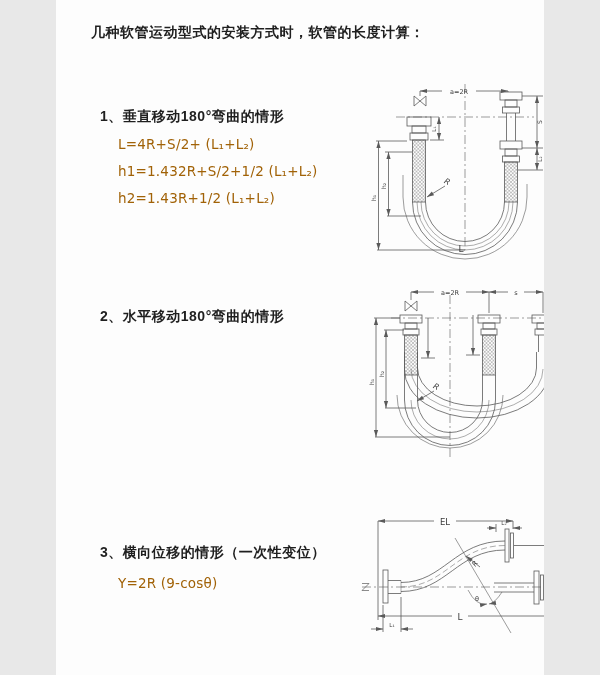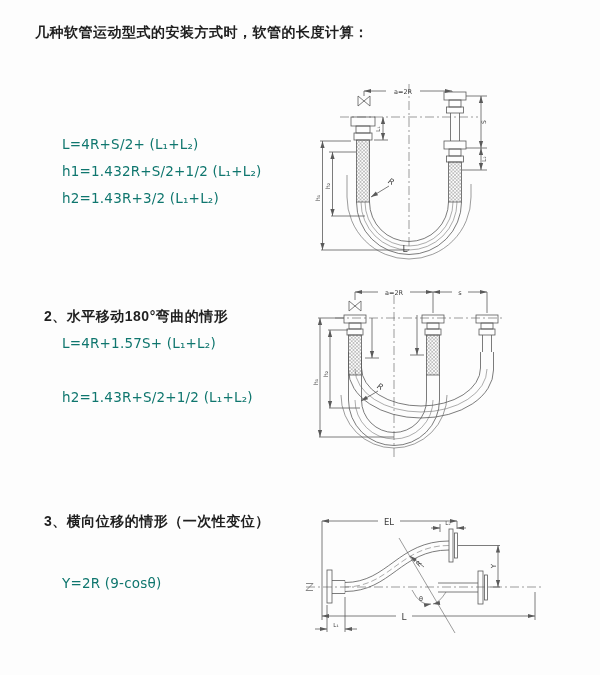--- a/index.html
+++ b/index.html
@@ -1,42 +1,41 @@
 <!DOCTYPE html>
 <html><head>
 <meta charset="utf-8">
 <style>
   html,body{margin:0;padding:0;background:#e8e8e8;}
   .page{
-    position:relative;width:600px;height:675px;background:#fdfdfd;
+    position:relative;width:488px;height:675px;background:#fdfdfd;
     font-family:"Liberation Sans","DejaVu Sans",sans-serif;color:#1f1f1f;
     overflow:hidden;margin:0 auto;
   }
   .title{position:absolute;left:35px;top:24px;font-size:14px;font-weight:600;letter-spacing:0.5px;}
   .heading{position:absolute;left:44px;font-size:14px;font-weight:600;letter-spacing:0.5px;}
-  .formula{position:absolute;left:62px;font-size:13.5px;font-family:"DejaVu Sans","Liberation Sans",sans-serif;letter-spacing:0.2px;color:#0f766e;}
+  .formula{position:absolute;left:62px;font-size:13.5px;font-family:"DejaVu Sans","Liberation Sans",sans-serif;letter-spacing:0.2px;color:#a16207;}
   svg{position:absolute;overflow:visible;}
   svg text{font-family:"DejaVu Sans","Liberation Sans",sans-serif;fill:#3c3c3c;stroke:none;}
 </style>
 </head>
 <body>
 
 <div class="page">
 
   <div class="title">几种软管运动型式的安装方式时，软管的长度计算：</div>
 
+  <div class="heading" style="top:108px">1、垂直移动180°弯曲的情形</div>
   <div class="formula" style="top:136px">L=4R+S/2+ (L₁+L₂)</div>
   <div class="formula" style="top:163px">h1=1.432R+S/2+1/2 (L₁+L₂)</div>
-  <div class="formula" style="top:190px">h2=1.43R+3/2 (L₁+L₂)</div>
+  <div class="formula" style="top:190px">h2=1.43R+1/2 (L₁+L₂)</div>
 
   <div class="heading" style="top:308px">2、水平移动180°弯曲的情形</div>
-  <div class="formula" style="top:335px">L=4R+1.57S+ (L₁+L₂)</div>
-  <div class="formula" style="top:389px">h2=1.43R+S/2+1/2 (L₁+L₂)</div>
-
-  <div class="heading" style="top:513px">3、横向位移的情形（一次性变位）</div>
+
+  <div class="heading" style="top:544px">3、横向位移的情形（一次性变位）</div>
   <div class="formula" style="top:575px">Y=2R (9-cosθ)</div>
 
   <svg style="left:315px;top:70px" width="205" height="190" viewBox="315 70 205 190">
     <defs>
       <marker id="a1" markerWidth="9" markerHeight="7" refX="7.4" refY="3" orient="auto" markerUnits="userSpaceOnUse">
         <path d="M0.4,0.9 L7.5,3 L0.4,5.1 Z" fill="#5a5a5a"></path>
       </marker>
       <marker id="b1" markerWidth="9" markerHeight="7" refX="7.4" refY="3" orient="auto-start-reverse" markerUnits="userSpaceOnUse">
         <path d="M0.4,0.9 L7.5,3 L0.4,5.1 Z" fill="#5a5a5a"></path>
       </marker>

